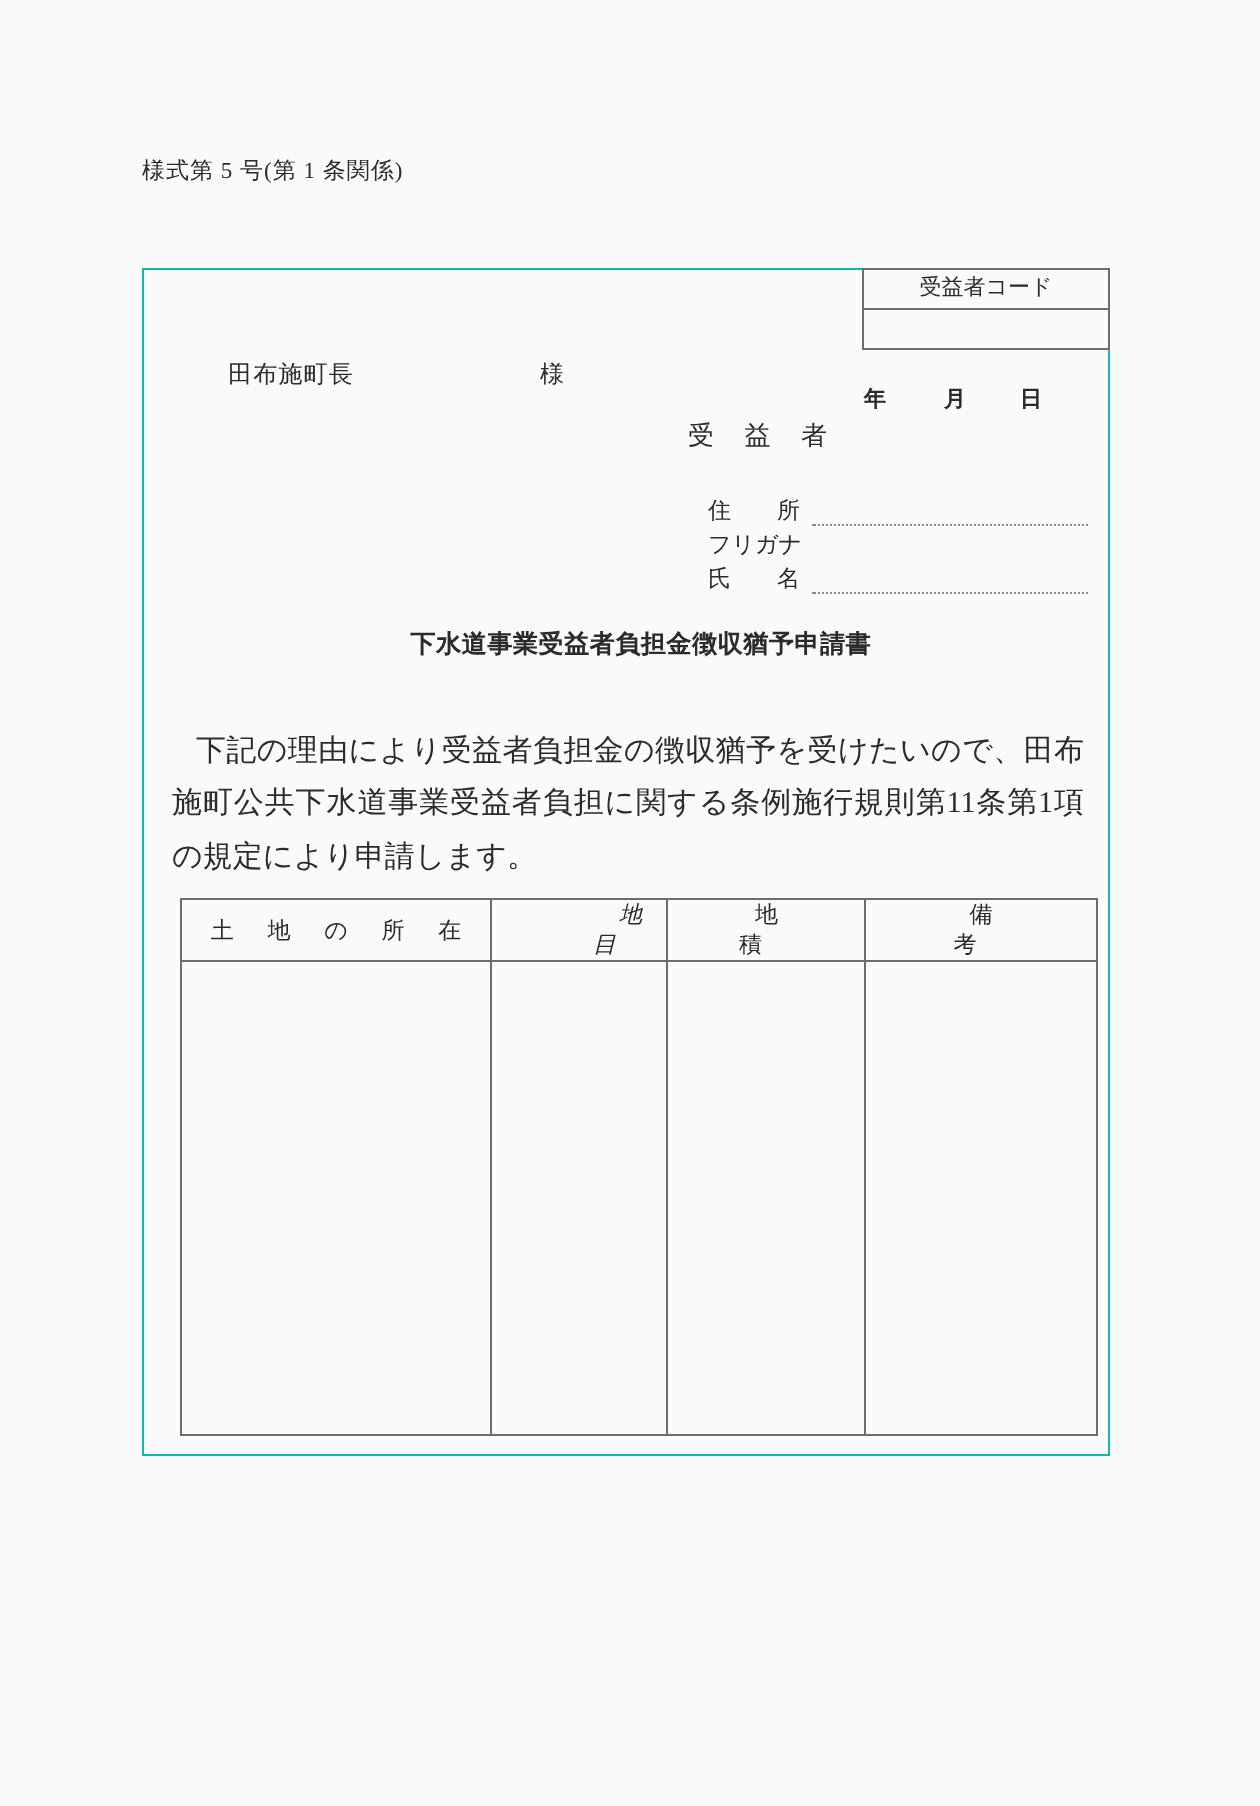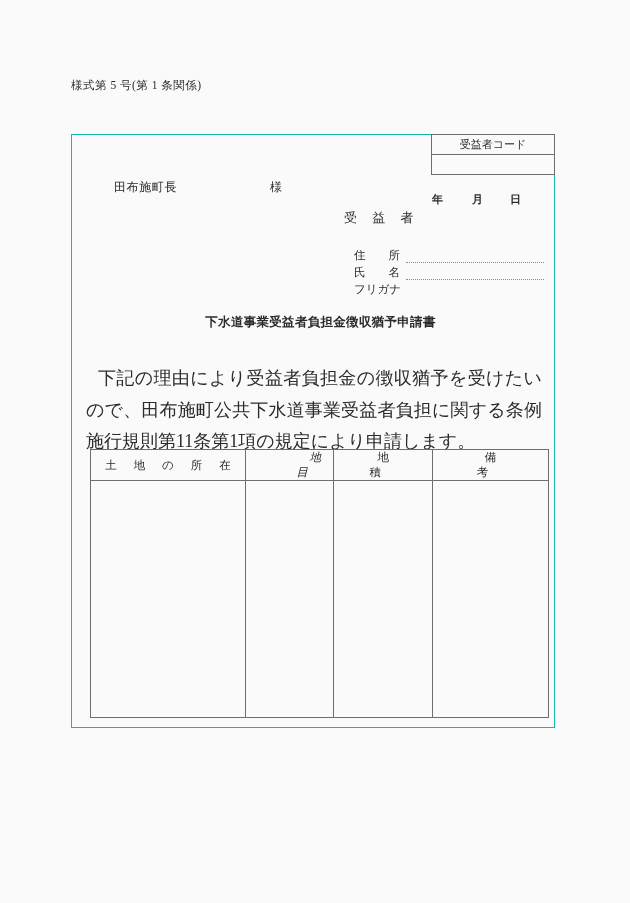--- a/index.html
+++ b/index.html
@@ -144,21 +144,21 @@
     letter-spacing: 0.3px;
     white-space: nowrap;
   }
 
   
   .body-text {
     position: absolute;
     left: 14px;
     top: 228px;
     width: 456px;
-    font-size: 18px;
+    font-size: 15px;
     line-height: 1.75;
     text-indent: 12px;
     text-align: justify;
   }
 
   
   .land-table {
     position: absolute;
     left: 18px;
     top: 314px;
@@ -224,26 +224,26 @@
   </div>
 
   <div class="beneficiary-heading">受 益 者</div>
 
   <div class="applicant-fields">
     <div class="field-row">
       <span class="field-label">住　　所</span>
       <span class="field-line"></span>
     </div>
     <div class="field-row">
+      <span class="field-label">フリガナ</span>
+      <span class="field-line blank"></span>
+    </div>
+    <div class="field-row">
       <span class="field-label">氏　　名</span>
       <span class="field-line"></span>
-    </div>
-    <div class="field-row">
-      <span class="field-label">フリガナ</span>
-      <span class="field-line blank"></span>
     </div>
   </div>
 
   <div class="doc-title">下水道事業受益者負担金徴収猶予申請書</div>
 
   <div class="body-text">下記の理由により受益者負担金の徴収猶予を受けたいので、田布施町公共下水道事業受益者負担に関する条例施行規則第11条第1項の規定により申請します。</div>
 
   <table class="land-table">
     <thead>
       <tr>

